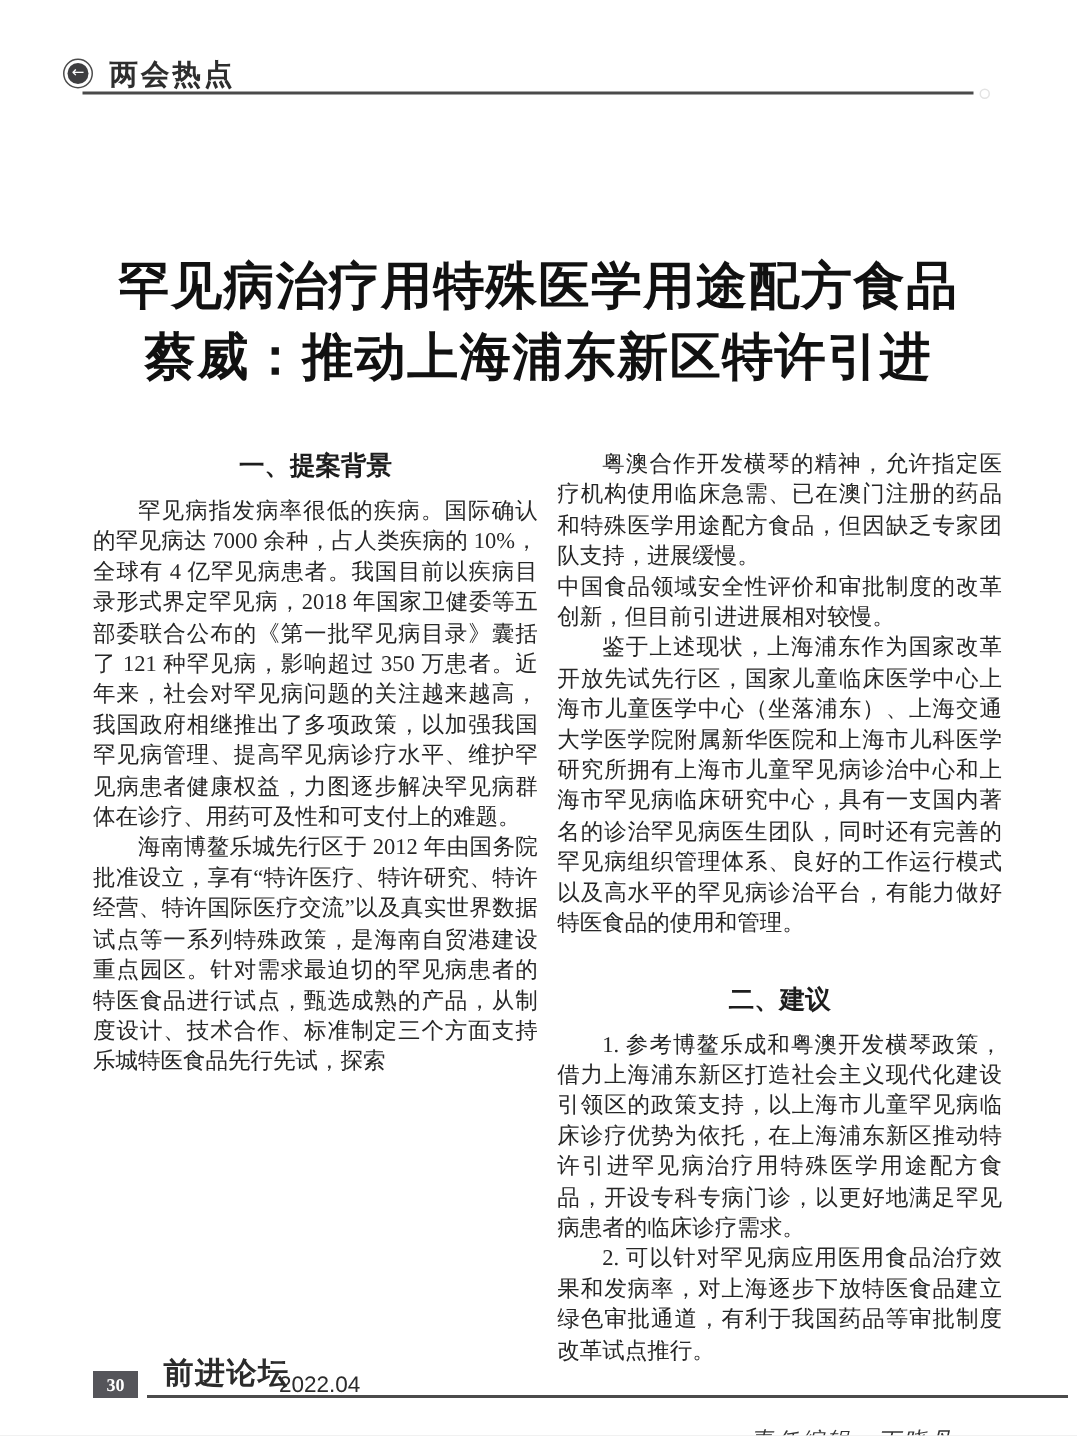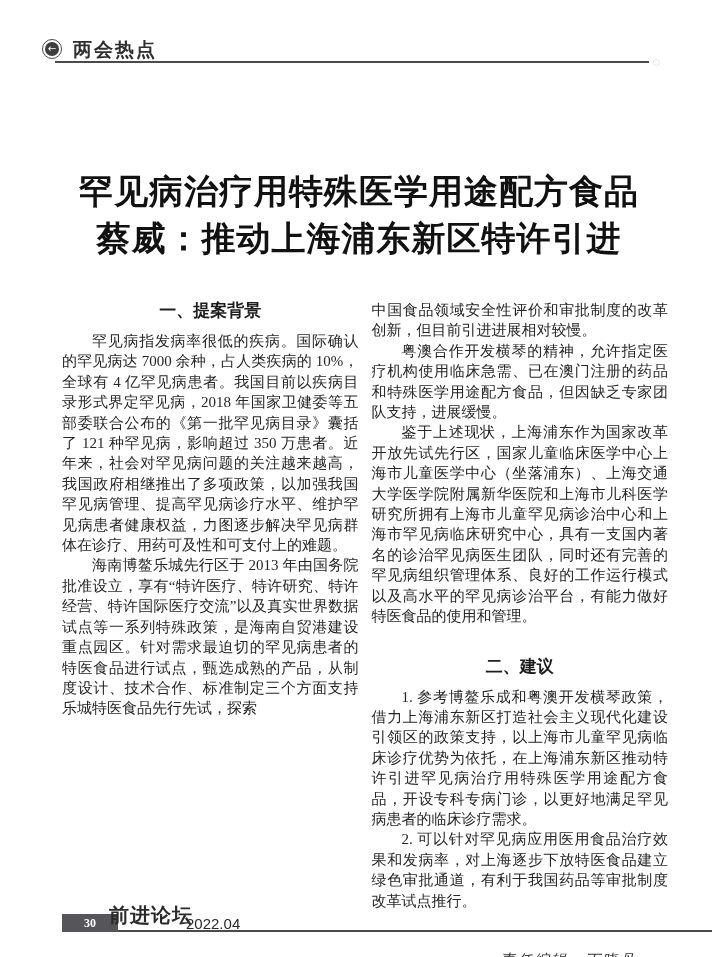--- a/index.html
+++ b/index.html
@@ -142,21 +142,21 @@
     left: 36px;
     right: 0;
     bottom: 0;
     height: 2px;
     background: #4b4b4b;
   }
   .pageno {
     position: absolute;
     left: 0;
     bottom: 0;
-    width: 56px;
+    width: 30px;
     height: 18px;
     background: #55555a;
     color: #ffffff;
     font-family: "Liberation Serif", "DejaVu Serif", serif;
     font-weight: bold;
     font-size: 12px;
     line-height: 18px;
     text-align: center;
   }
   .foot-journal {
@@ -195,26 +195,26 @@
   <h1 class="title">
     <span>罕见病治疗用特殊医学用途配方食品</span>
     <span>蔡威：推动上海浦东新区特许引进</span>
   </h1>
 
   <div class="columns">
 
     <section class="col">
       <h2 class="sec-title">一、提案背景</h2>
       <p class="para indent">罕见病指发病率很低的疾病。国际确认的罕见病达 7000 余种，占人类疾病的 10%，全球有 4 亿罕见病患者。我国目前以疾病目录形式界定罕见病，2018 年国家卫健委等五部委联合公布的《第一批罕见病目录》囊括了 121 种罕见病，影响超过 350 万患者。近年来，社会对罕见病问题的关注越来越高，我国政府相继推出了多项政策，以加强我国罕见病管理、提高罕见病诊疗水平、维护罕见病患者健康权益，力图逐步解决罕见病群体在诊疗、用药可及性和可支付上的难题。</p>
-      <p class="para indent">海南博鳌乐城先行区于 2013 年由国务院批准设立，享有“特许医疗、特许研究、特许经营、特许国际医疗交流”以及真实世界数据试点等一系列特殊政策，是海南自贸港建设重点园区。针对需求最迫切的罕见病患者的特医食品进行试点，甄选成熟的产品，从制度设计、技术合作、标准制定三个方面支持乐城特医食品先行先试，探索</p>
+      <p class="para indent">海南博鳌乐城先行区于 2012 年由国务院批准设立，享有“特许医疗、特许研究、特许经营、特许国际医疗交流”以及真实世界数据试点等一系列特殊政策，是海南自贸港建设重点园区。针对需求最迫切的罕见病患者的特医食品进行试点，甄选成熟的产品，从制度设计、技术合作、标准制定三个方面支持乐城特医食品先行先试，探索</p>
     </section>
 
     <section class="col">
+      <p class="para indent">粤澳合作开发横琴的精神，允许指定医疗机构使用临床急需、已在澳门注册的药品和特殊医学用途配方食品，但因缺乏专家团队支持，进展缓慢。</p>
       <p class="para">中国食品领域安全性评价和审批制度的改革创新，但目前引进进展相对较慢。</p>
-      <p class="para indent">粤澳合作开发横琴的精神，允许指定医疗机构使用临床急需、已在澳门注册的药品和特殊医学用途配方食品，但因缺乏专家团队支持，进展缓慢。</p>
       <p class="para indent">鉴于上述现状，上海浦东作为国家改革开放先试先行区，国家儿童临床医学中心上海市儿童医学中心（坐落浦东）、上海交通大学医学院附属新华医院和上海市儿科医学研究所拥有上海市儿童罕见病诊治中心和上海市罕见病临床研究中心，具有一支国内著名的诊治罕见病医生团队，同时还有完善的罕见病组织管理体系、良好的工作运行模式以及高水平的罕见病诊治平台，有能力做好特医食品的使用和管理。</p>
       <h2 class="sec-title second">二、建议</h2>
       <p class="para indent">1. 参考博鳌乐成和粤澳开发横琴政策，借力上海浦东新区打造社会主义现代化建设引领区的政策支持，以上海市儿童罕见病临床诊疗优势为依托，在上海浦东新区推动特许引进罕见病治疗用特殊医学用途配方食品，开设专科专病门诊，以更好地满足罕见病患者的临床诊疗需求。</p>
       <p class="para indent">2. 可以针对罕见病应用医用食品治疗效果和发病率，对上海逐步下放特医食品建立绿色审批通道，有利于我国药品等审批制度改革试点推行。</p>
       <p class="editor">责任编辑　丁晓丹</p>
     </section>
 
   </div>
 
   <div class="pagefoot">

